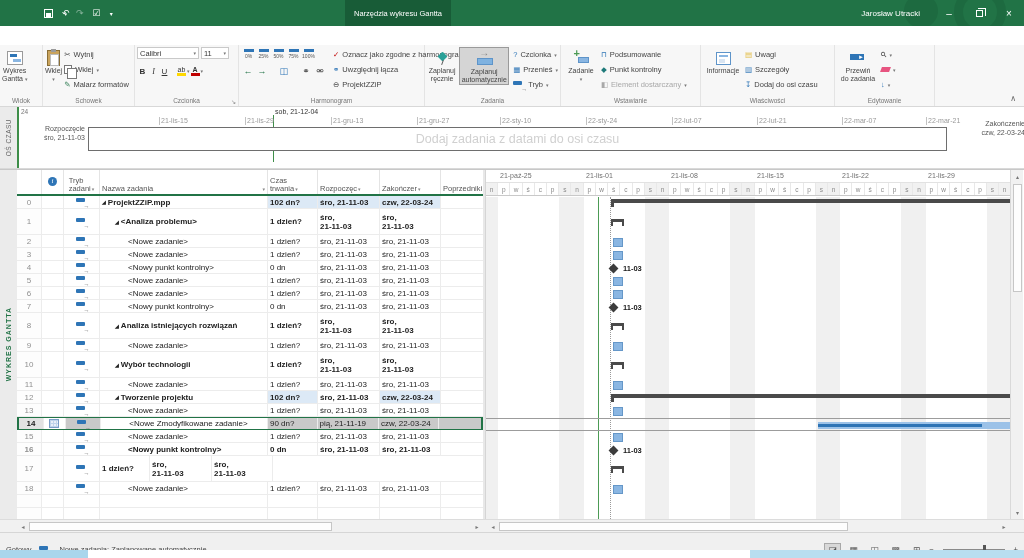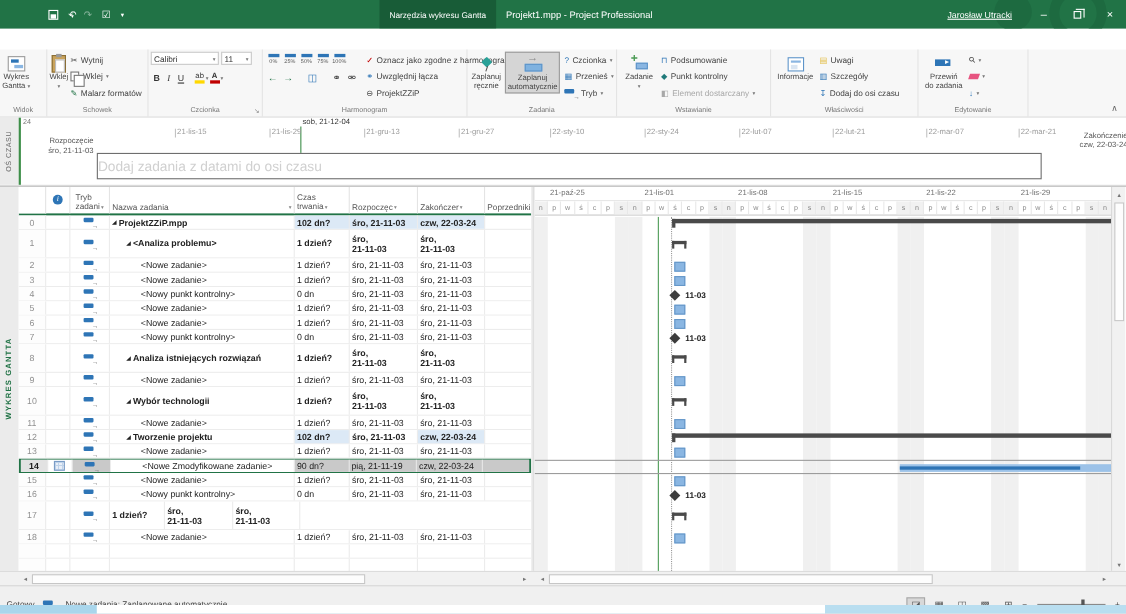--- a/index.html
+++ b/index.html
@@ -11,21 +11,21 @@
   .titlebar .deco1{position:absolute;right:18px;top:-14px;width:52px;height:52px;border:9px solid #1d6a40;border-radius:50%;}
   .titlebar .deco2{position:absolute;right:86px;top:-6px;width:34px;height:34px;background:#1d6a40;border-radius:50%;}
   .qat{position:absolute;left:44px;top:0;height:26px;display:flex;align-items:center;gap:9px;font-size:9px;}
   .ic-save{width:9px;height:9px;border:1px solid #fff;position:relative;display:inline-block;}
   .ic-save::before{content:"";position:absolute;left:1px;bottom:0;width:5px;height:4px;background:#fff;}
   .dim{opacity:.45;}
   .tinydrop{font-size:5px;margin-left:-5px;}
   .ctxblock{position:absolute;left:345px;top:0;width:106px;height:26px;background:#185c37;display:flex;align-items:center;justify-content:center;font-size:7.5px;}
   .apptitle{position:absolute;left:460px;top:0;height:26px;display:flex;align-items:center;font-size:8.5px;}
   .tb-right{position:absolute;right:0;top:0;height:26px;display:flex;align-items:center;}
-  .username{font-size:8px;margin-right:14px;text-decoration:underline;}
+  .username{font-size:8px;margin-right:14px;}
   .winbtn{width:30px;height:26px;display:flex;align-items:center;justify-content:center;font-size:10px;}
   .ic-restore{width:7px;height:7px;border:1px solid #fff;position:relative;display:inline-block;}
   .ic-restore::before{content:"";position:absolute;left:1px;top:-3px;width:7px;height:7px;border:1px solid #fff;border-bottom:none;border-left:none;}
 
   
   .tabrow{position:absolute;left:0;top:26px;width:1024px;height:19px;background:#fff;display:flex;align-items:stretch;font-size:8.5px;color:#333;}
   .tab{padding:0 9px;display:flex;align-items:center;}
   .tab.plik{background:#217346;color:#fff;padding:0 13px;}
   .tab.active{background:#f7f7f7;color:#217346;border:1px solid #e2e2e2;border-bottom:none;}
   .tab.ctx{margin-left:42px;background:#eaf1eb;}
@@ -88,21 +88,21 @@
   .timeline{position:absolute;left:0;top:107px;width:1024px;height:62px;background:#fff;border-bottom:1px solid #d9d9d9;}
   .vstrip{position:absolute;left:0;top:0;bottom:0;width:17px;background:#ebebeb;display:flex;align-items:center;justify-content:center;}
   .vtext{writing-mode:vertical-rl;transform:rotate(180deg);font-size:6.5px;color:#666;letter-spacing:.5px;white-space:nowrap;}
   .tlc{position:absolute;left:17px;top:0;bottom:0;right:0;border-left:2px solid #3e8e49;}
   .tlcorner{position:absolute;left:2px;top:1px;font-size:6.5px;color:#777;}
   .tlcur{position:absolute;top:1px;font-size:7px;color:#333;white-space:nowrap;}
   .tlgreen{position:absolute;width:1px;background:#3e8e49;top:8px;bottom:6px;}
   .tick{position:absolute;top:10px;font-size:7px;color:#9a9a9a;border-left:1px solid #c2c2c2;padding-left:1px;line-height:8px;white-space:nowrap;}
   .tlstart{position:absolute;left:0;width:66px;top:17px;font-size:7px;color:#555;text-align:right;line-height:9px;}
   .tlfinish{position:absolute;width:78px;top:12px;font-size:7px;color:#555;text-align:right;line-height:9px;}
-  .tlbox{position:absolute;top:20px;height:24px;border:1.5px solid #6e6e6e;background:#fff;display:flex;align-items:center;justify-content:flex-start;margin-top:12px;}
+  .tlbox{position:absolute;top:20px;height:24px;border:1.5px solid #6e6e6e;background:#fff;display:flex;align-items:center;justify-content:center;}
   .tlwater{font-size:12.5px;color:#d0d0d0;white-space:nowrap;}
 
   
   .main{position:absolute;left:0;top:169px;width:1024px;height:350px;border-top:1px solid #c8c8c8;}
   .mstrip{position:absolute;left:0;top:0;bottom:0;width:17px;background:#ebebeb;display:flex;align-items:center;justify-content:center;}
   .mstrip .vtext{color:#217346;font-weight:bold;font-size:7px;letter-spacing:1px;}
   .tablepane{position:absolute;left:17px;top:0;width:466px;bottom:0;overflow:hidden;background:#fff;}
   .thead{display:flex;height:26px;background:#fff;border-bottom:2px solid #217346;}
   .th{border-right:1px solid #e4e4e4;font-size:7.5px;color:#555;display:flex;align-items:flex-end;padding:1px 2px;overflow:hidden;white-space:nowrap;line-height:8px;}
   .sarr{font-size:5px;color:#888;margin-left:1px;}
@@ -191,21 +191,20 @@
     <div class="deco2"></div>
     <div class="deco1"></div>
     <div class="qat">
       <span class="ic-save"></span>
       <span><span>↶</span><span class="tinydrop">▾</span></span>
       <span class="dim">↷</span>
       <span>☑</span>
       <span style="font-size:6px;">▾</span>
     </div>
     <div class="ctxblock">Narzędzia wykresu Gantta</div>
-    <div class="apptitle">Projekt1.mpp  -  Project Professional</div>
     <div class="tb-right">
       <span class="username">Jarosław Utracki</span>
       <span class="winbtn">–</span>
       <span class="winbtn">
           <span class="ic-restore"></span>
         </span>
       <span class="winbtn">×</span>
     </div>
   </div>
 
@@ -752,21 +751,21 @@
               <div class="mode-ic"></div>
             </div>
             <div class="c cname" style="padding-left: 28px;">
               <div class="nm">&lt;Nowe zadanie&gt;</div>
             </div>
             <div class="c cdur">1 dzień?</div>
             <div class="c cstart">śro, 21-11-03</div>
             <div class="c cfin">śro, 21-11-03</div>
             <div class="c cpred"></div>
           </div>
-          <div class="trow" style="height: 13px;">
+          <div class="trow" style="height: 13px; font-weight: bold;">
             <div class="c cnum">16</div>
             <div class="c cinfo"></div>
             <div class="c cmode">
               <div class="mode-ic"></div>
             </div>
             <div class="c cname" style="padding-left: 28px;">
               <div class="nm">&lt;Nowy punkt kontrolny&gt;</div>
             </div>
             <div class="c cdur">0 dn</div>
             <div class="c cstart">śro, 21-11-03</div>

